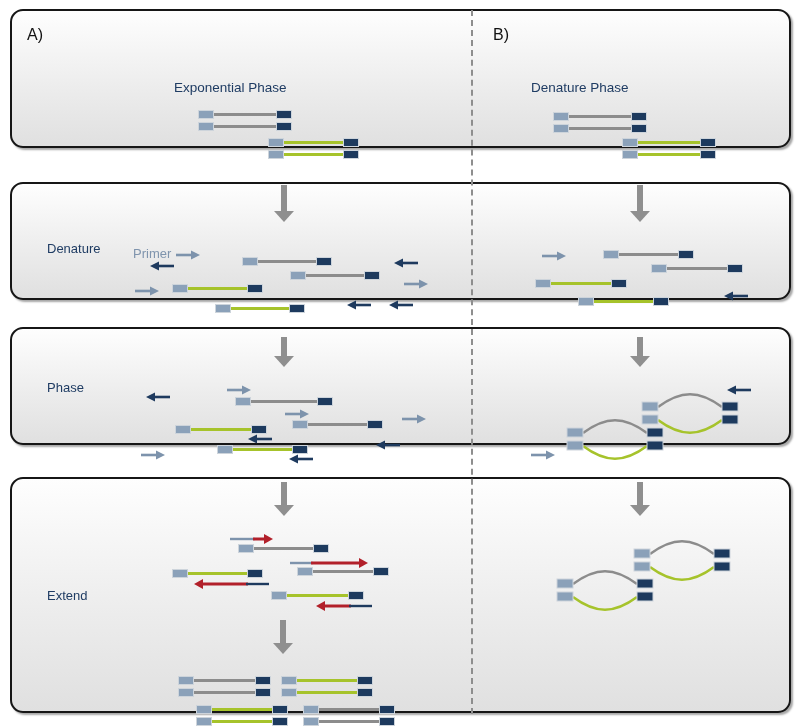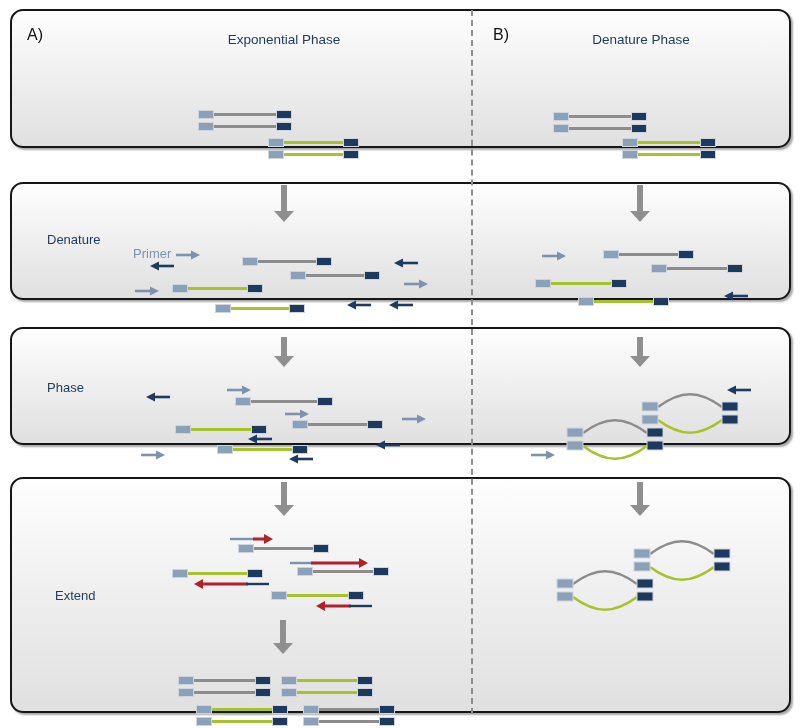--- a/index.html
+++ b/index.html
@@ -22,41 +22,41 @@
   #layer{position:absolute;left:0;top:0;width:725px;height:728px;z-index:2;margin-top:38px;}
   #layer svg,#layer .strand,#layer .primer-label{position:absolute;}
   .strand{height:9px;}
   .strand .line{position:absolute;left:8px;right:8px;top:3px;height:3px;border-radius:1px;}
   .box{position:absolute;top:0;width:16px;height:9px;box-sizing:border-box;
        border:1px solid var(--outline);}
   .box.l{left:0;background:var(--light);}
   .box.r{right:0;background:var(--navy);}
   .lbl{position:absolute;z-index:3;font-size:13px;line-height:1.2;color:var(--labelnavy);}
   .tag{font-size:16px;color:#121212;}
-  .title{width:220px;text-align:center;font-size:13.5px;}
+  .title{width:220px;text-align:left;font-size:13.5px;margin-top:48px;}
   .primer-label{font-size:13px;color:var(--primer);z-index:3;}
 </style>
 </head>
 <body>
 
 <div id="stage">
   <div class="panel" id="panel-template"></div>
   <div class="panel" id="panel-denature"></div>
   <div class="panel" id="panel-anneal"></div>
   <div class="panel" id="panel-extend"></div>
 
   <div class="divider"></div>
 
   <div class="lbl tag" style="left:27px;top:25px;">A)</div>
   <div class="lbl tag" style="left:493px;top:25px;">B)</div>
   <div class="lbl title" style="left:174px;top:32px;">Exponential Phase</div>
   <div class="lbl title" style="left:531px;top:32px;">Denature Phase</div>
-  <div class="lbl" style="left:47px;top:232px;">Denature</div>
+  <div class="lbl" style="left:47px;top:241px;">Denature</div>
   <div class="lbl" style="left:47px;top:380px;">Phase</div>
-  <div class="lbl" style="left:55px;top:588px;">Extend</div>
+  <div class="lbl" style="left:47px;top:588px;">Extend</div>
 
   <div id="layer">
       <div class="strand" style="width: 94px; left: 198px; top: 72px;">
         <div class="line" style="background: rgb(140, 140, 140);"></div>
         <div class="box l"></div>
         <div class="box r"></div>
       </div>
       <div class="strand" style="width: 94px; left: 198px; top: 84px;">
         <div class="line" style="background: rgb(140, 140, 140);"></div>
         <div class="box l"></div>

